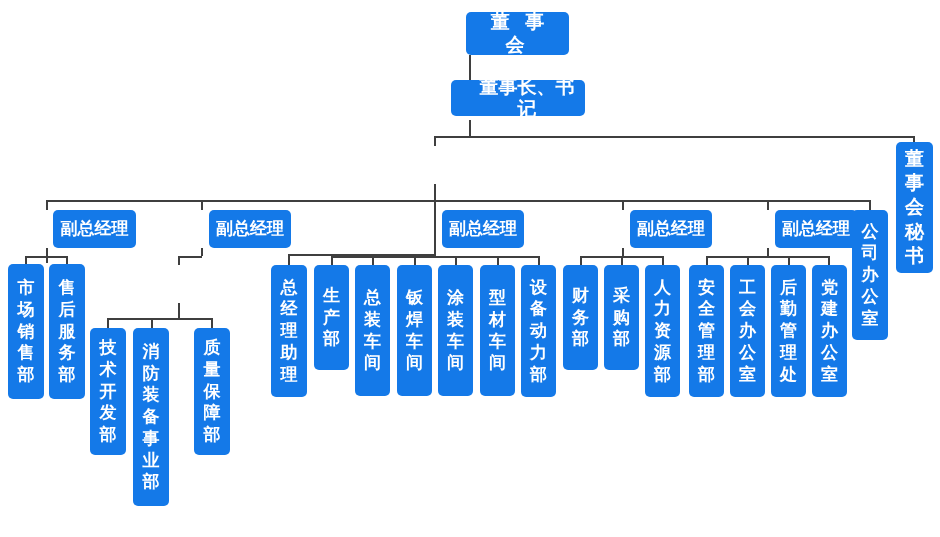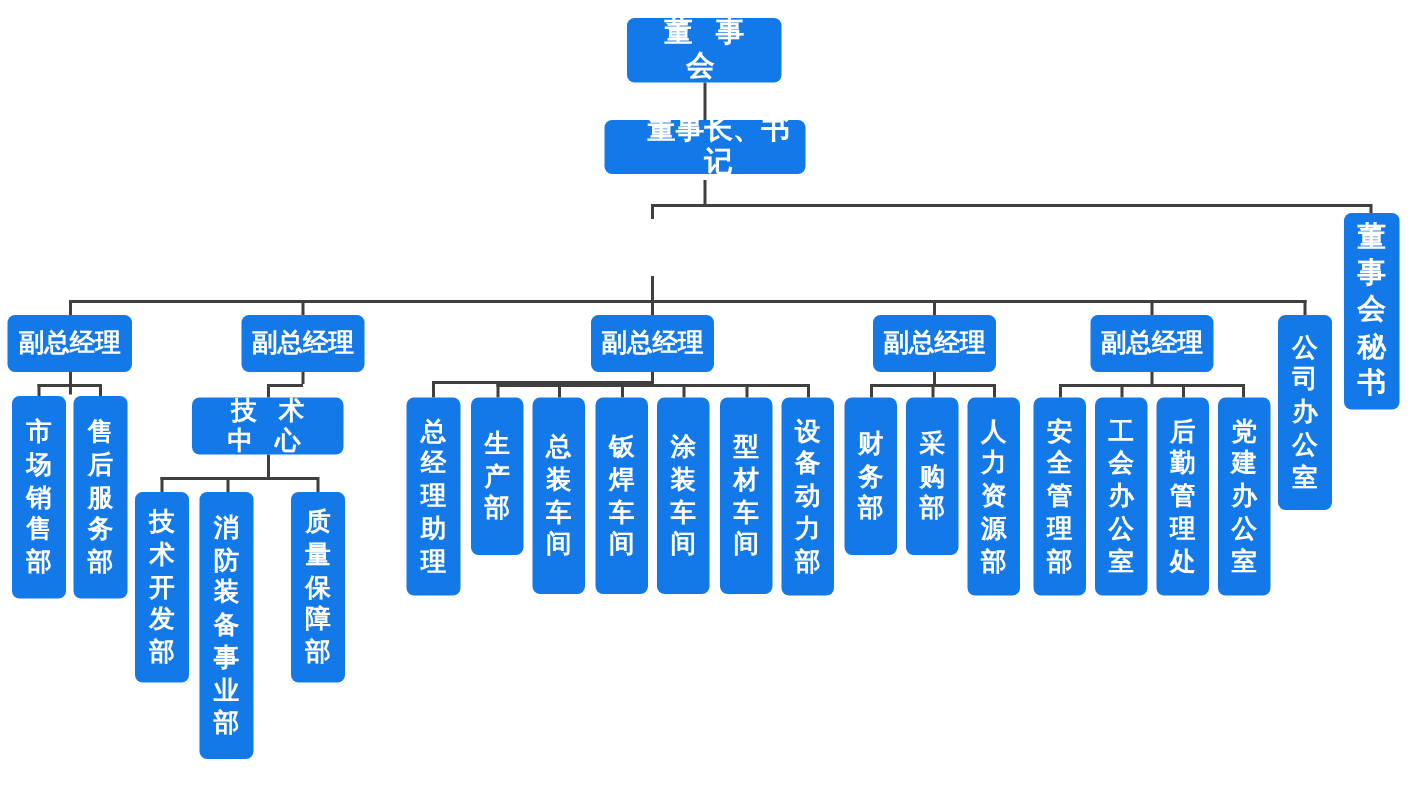--- a/index.html
+++ b/index.html
@@ -29,20 +29,21 @@
     font-weight:bold;
     box-sizing:border-box;
     line-height:1.18;
     letter-spacing:0px;
   }
   
   .node.horiz{
     font-size:17px;
     writing-mode:horizontal-tb;
     padding:2px 6px;
+    margin-left:48px;
   }
   .node.horiz.spaced{letter-spacing:5px;text-indent:5px;}
   
   .node.vert{
     font-size:17px;
     flex-direction:column;
     padding:6px 2px;
     line-height:1.28;
     white-space:pre-line;
     word-break:break-all;
@@ -128,21 +129,20 @@
   <div class="node horiz" style="left:582px;top:210px;width:82px;height:38px;">副总经理</div>
   <div class="node horiz" style="left:727px;top:210px;width:82px;height:38px;">副总经理</div>
 
   <div class="node vert" style="left:852px;top:210px;width:36px;height:130px;"><span class="txt">公</span><span class="txt">司</span><span class="txt">办</span><span class="txt">公</span><span class="txt">室</span></div>
 
   <div class="node vert" style="left:271px;top:265px;width:36px;height:132px;"><span class="txt">总</span><span class="txt">经</span><span class="txt">理</span><span class="txt">助</span><span class="txt">理</span></div>
 
   <div class="node vert" style="left:8px;top:264px;width:36px;height:135px;"><span class="txt">市</span><span class="txt">场</span><span class="txt">销</span><span class="txt">售</span><span class="txt">部</span></div>
   <div class="node vert" style="left:49px;top:264px;width:36px;height:135px;"><span class="txt">售</span><span class="txt">后</span><span class="txt">服</span><span class="txt">务</span><span class="txt">部</span></div>
 
-  <div class="node horiz spaced" style="left:128px;top:265px;width:101px;height:38px;">技 术 中 心</div>
 
   <div class="node vert" style="left:90px;top:328px;width:36px;height:127px;"><span class="txt">技</span><span class="txt">术</span><span class="txt">开</span><span class="txt">发</span><span class="txt">部</span></div>
   <div class="node vert" style="left:133px;top:328px;width:36px;height:178px;"><span class="txt">消</span><span class="txt">防</span><span class="txt">装</span><span class="txt">备</span><span class="txt">事</span><span class="txt">业</span><span class="txt">部</span></div>
   <div class="node vert" style="left:194px;top:328px;width:36px;height:127px;"><span class="txt">质</span><span class="txt">量</span><span class="txt">保</span><span class="txt">障</span><span class="txt">部</span></div>
 
   <div class="node vert" style="left:314px;top:265px;width:35px;height:105px;"><span class="txt">生</span><span class="txt">产</span><span class="txt">部</span></div>
   <div class="node vert" style="left:355px;top:265px;width:35px;height:131px;"><span class="txt">总</span><span class="txt">装</span><span class="txt">车</span><span class="txt">间</span></div>
   <div class="node vert" style="left:397px;top:265px;width:35px;height:131px;"><span class="txt">钣</span><span class="txt">焊</span><span class="txt">车</span><span class="txt">间</span></div>
   <div class="node vert" style="left:438px;top:265px;width:35px;height:131px;"><span class="txt">涂</span><span class="txt">装</span><span class="txt">车</span><span class="txt">间</span></div>
   <div class="node vert" style="left:480px;top:265px;width:35px;height:131px;"><span class="txt">型</span><span class="txt">材</span><span class="txt">车</span><span class="txt">间</span></div>

